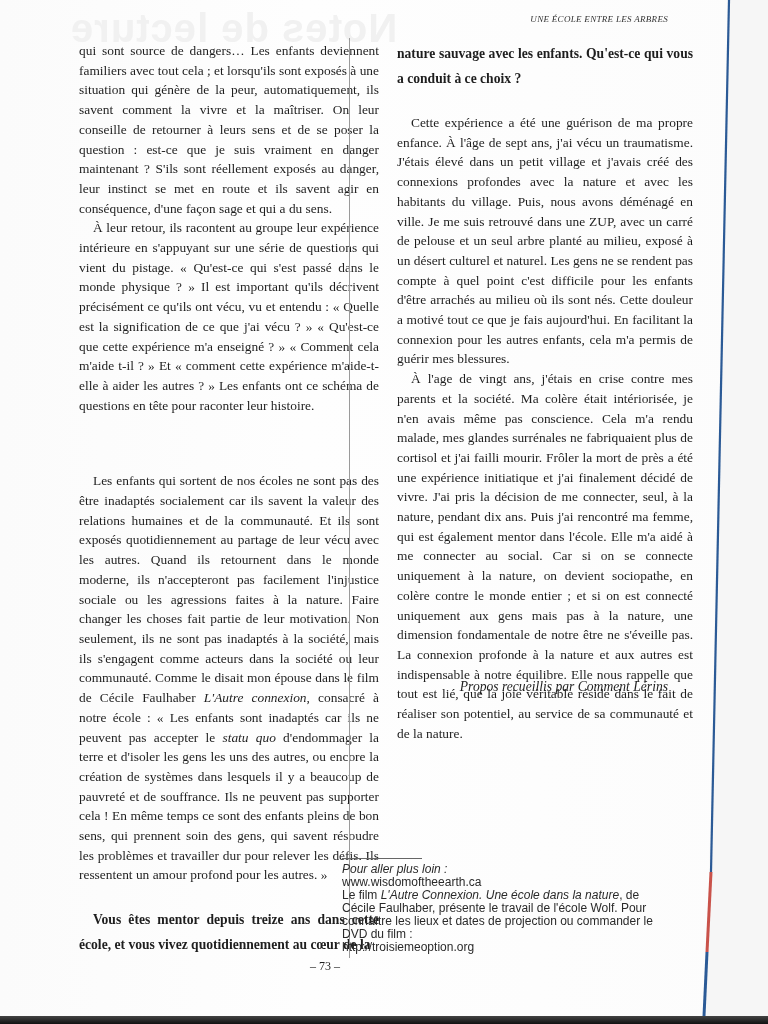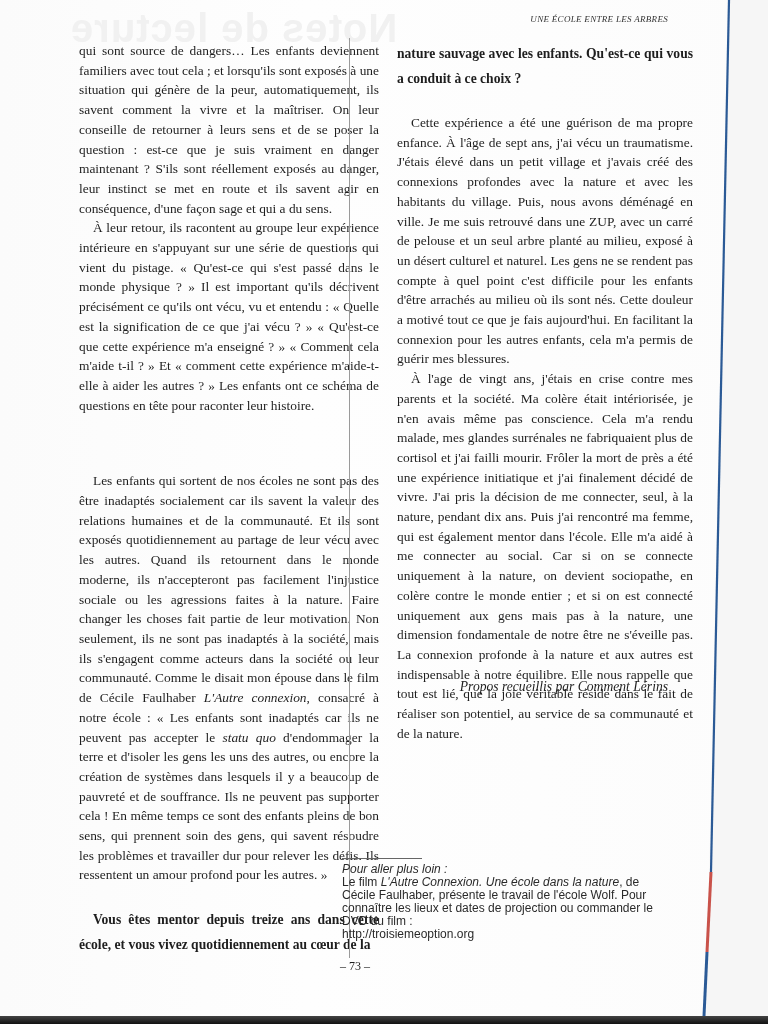--- a/index.html
+++ b/index.html
@@ -53,21 +53,21 @@
     .sidebar-note {
       position: absolute; left: 342px; top: 858px; width: 324px;
       font-family: "Liberation Sans", "DejaVu Sans", sans-serif;
       font-size: 12px; line-height: 13px; color: #2a2a2a;
     }
     .sidebar-note .rule {
       width: 80px; height: 1px; background: #666; margin: 0 0 4px 0;
     }
     .sidebar-note .label { font-style: italic; }
     .page-number {
-      position: absolute; left: 310px; top: 959px; width: 60px; text-align: right;
+      position: absolute; left: 310px; top: 959px; width: 60px; text-align: left;
       font-size: 12px;
     }
     .edge-stripe {
       position: absolute; left: 0; top: 0; width: 768px; height: 1024px;
       pointer-events: none;
     }
     .bottom-bar {
       position: absolute; left: 0; top: 1016px; width: 768px; height: 8px;
       background: linear-gradient(180deg, #444 0%, #111 100%);
     }
@@ -98,20 +98,21 @@
     <div class="gap-md"></div>
     <p>Cette expérience a été une guérison de ma propre enfance. À l'âge de sept ans, j'ai vécu un traumatisme. J'étais élevé dans un petit village et j'avais créé des connexions profondes avec la nature et avec les habitants du village. Puis, nous avons déménagé en ville. Je me suis retrouvé dans une ZUP, avec un carré de pelouse et un seul arbre planté au milieu, exposé à un désert culturel et naturel. Les gens ne se rendent pas compte à quel point c'est difficile pour les enfants d'être arrachés au milieu où ils sont nés. Cette douleur a motivé tout ce que je fais aujourd'hui. En facilitant la connexion pour les autres enfants, cela m'a permis de guérir mes blessures.</p>
     <p>À l'age de vingt ans, j'étais en crise contre mes parents et la société. Ma colère était intériorisée, je n'en avais même pas conscience. Cela m'a rendu malade, mes glandes surrénales ne fabriquaient plus de cortisol et j'ai failli mourir. Frôler la mort de près a été une expérience initiatique et j'ai finalement décidé de vivre. J'ai pris la décision de me connecter, seul, à la nature, pendant dix ans. Puis j'ai rencontré ma femme, qui est également mentor dans l'école. Elle m'a aidé à me connecter au social. Car si on se connecte uniquement à la nature, on devient sociopathe, en colère contre le monde entier ; et si on est connecté uniquement aux gens mais pas à la nature, une dimension fondamentale de notre être ne s'éveille pas. La connexion profonde à la nature et aux autres est indispensable à notre équilibre. Elle nous rappelle que tout est lié, que la joie véritable réside dans le fait de réaliser son potentiel, au service de sa communauté et de la nature.</p>
   </div>
 
   <div class="signature">Propos recueillis par Comment Lérins</div>
 
   <div class="sidebar-note">
     <div class="rule"></div>
     <div class="label">Pour aller plus loin :</div>
+    <div>www.wisdomoftheearth.ca</div>
     <div><span>Le film </span><i>L'Autre Connexion. Une école dans la nature</i><span>, de Cécile Faulhaber, présente le travail de l'école Wolf. Pour connaître les lieux et dates de projection ou commander le DVD du film :</span></div>
     <div>http://troisiemeoption.org</div>
   </div>
 
   <div class="page-number">– 73 –</div>
 
   <svg class="edge-stripe" width="768" height="1024" viewBox="0 0 768 1024">
     <polygon points="728,0 768,0 768,1024 706,1024" fill="#f6f6f6"></polygon>
     <line x1="729" y1="0" x2="711" y2="872" stroke="#2b5a96" stroke-width="2.2"></line>
     <line x1="711" y1="872" x2="707" y2="952" stroke="#c9524a" stroke-width="3"></line>

